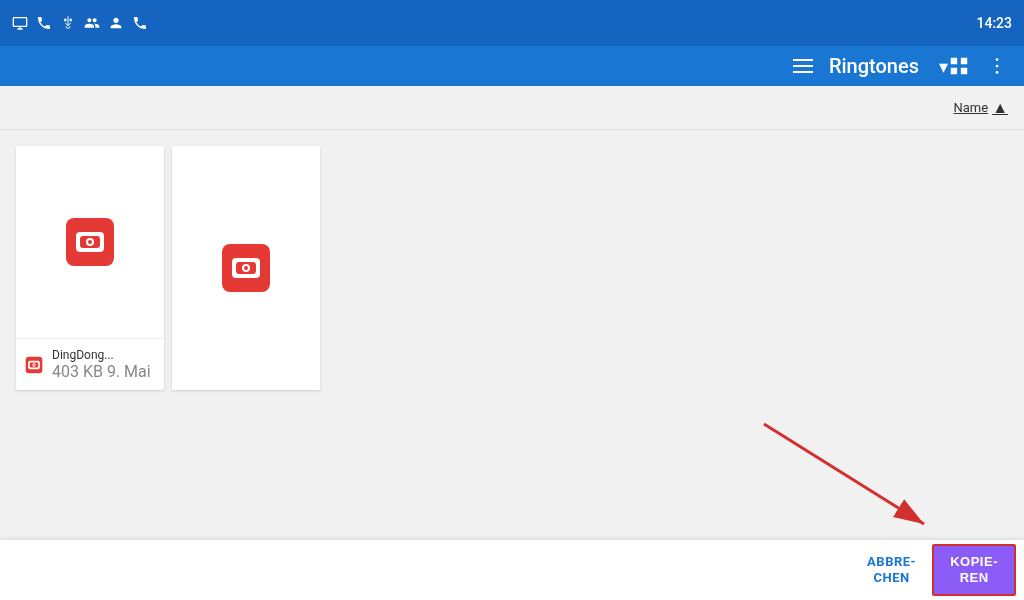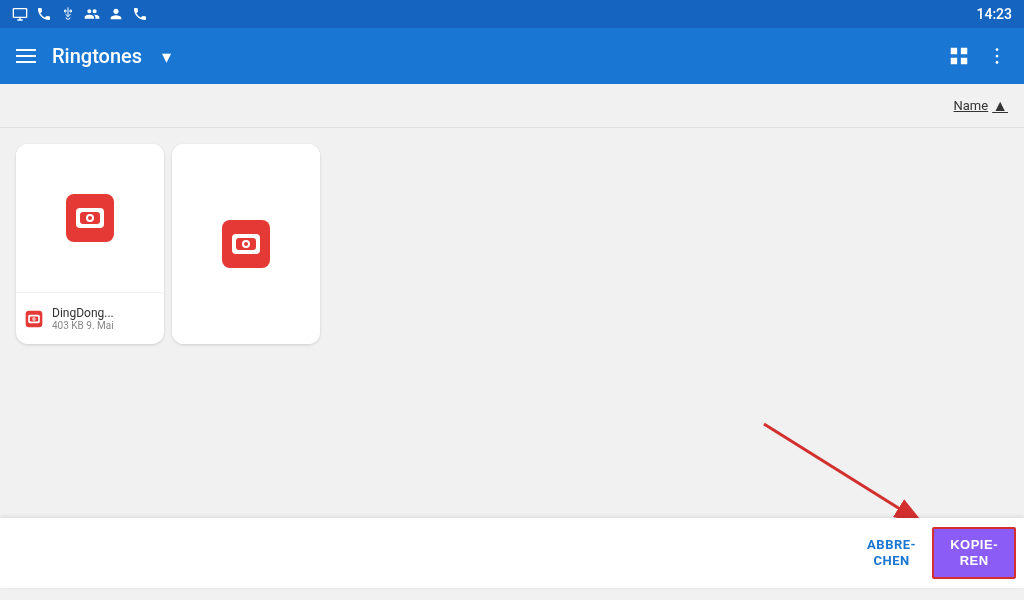--- a/index.html
+++ b/index.html
@@ -6,21 +6,21 @@
     body {
       width: 1024px;
       height: 600px;
       overflow: hidden;
       font-family: 'Roboto', Arial, sans-serif;
       background: #f1f1f1;
     }
 
     
     .status-bar {
-      height: 28px;
+      height: 46px;
       background: #1565C0;
       display: flex;
       align-items: center;
       justify-content: space-between;
       padding: 0 12px;
     }
     .status-bar-left {
       display: flex;
       gap: 8px;
       align-items: center;
@@ -32,26 +32,26 @@
       color: white;
     }
     .status-time {
       color: white;
       font-size: 14px;
       font-weight: 500;
     }
 
     
     .app-bar {
-      height: 56px;
+      height: 40px;
       background: #1976D2;
       display: flex;
       align-items: center;
       padding: 0 16px;
-      justify-content: space-between;
+      justify-content: flex-end;
     }
     .app-bar-left {
       display: flex;
       align-items: center;
       gap: 16px;
     }
     .hamburger-icon {
       display: flex;
       flex-direction: column;
       gap: 4px;
@@ -113,23 +113,23 @@
       display: flex;
       flex-wrap: wrap;
       gap: 8px;
       background: #f1f1f1;
       flex: 1;
     }
 
     
     .file-card {
       width: 148px;
-      height: 200px;
+      height: 244px;
       background: white;
-      border-radius: 12px;
+      border-radius: 2px;
       box-shadow: 0 1px 3px rgba(0,0,0,0.15);
       display: flex;
       flex-direction: column;
       overflow: hidden;
       cursor: pointer;
     }
     .file-card-preview {
       flex: 1;
       display: flex;
       align-items: center;
@@ -159,31 +159,31 @@
       overflow: hidden;
     }
     .file-name {
       font-size: 12px;
       color: #333;
       white-space: nowrap;
       overflow: hidden;
       text-overflow: ellipsis;
     }
     .file-meta {
-      font-size: 10px;
+      font-size: 16px;
       color: #888;
     }
 
     
     .bottom-bar {
       position: absolute;
-      bottom: 12px;
+      bottom: 0;
       left: 0;
       right: 0;
-      height: 70px;
+      height: 60px;
       background: white;
       display: flex;
       align-items: center;
       justify-content: flex-end;
       padding: 0 8px;
       gap: 4px;
       box-shadow: 0 -1px 4px rgba(0,0,0,0.1);
     }
     .btn-cancel {
       color: #1976D2;

